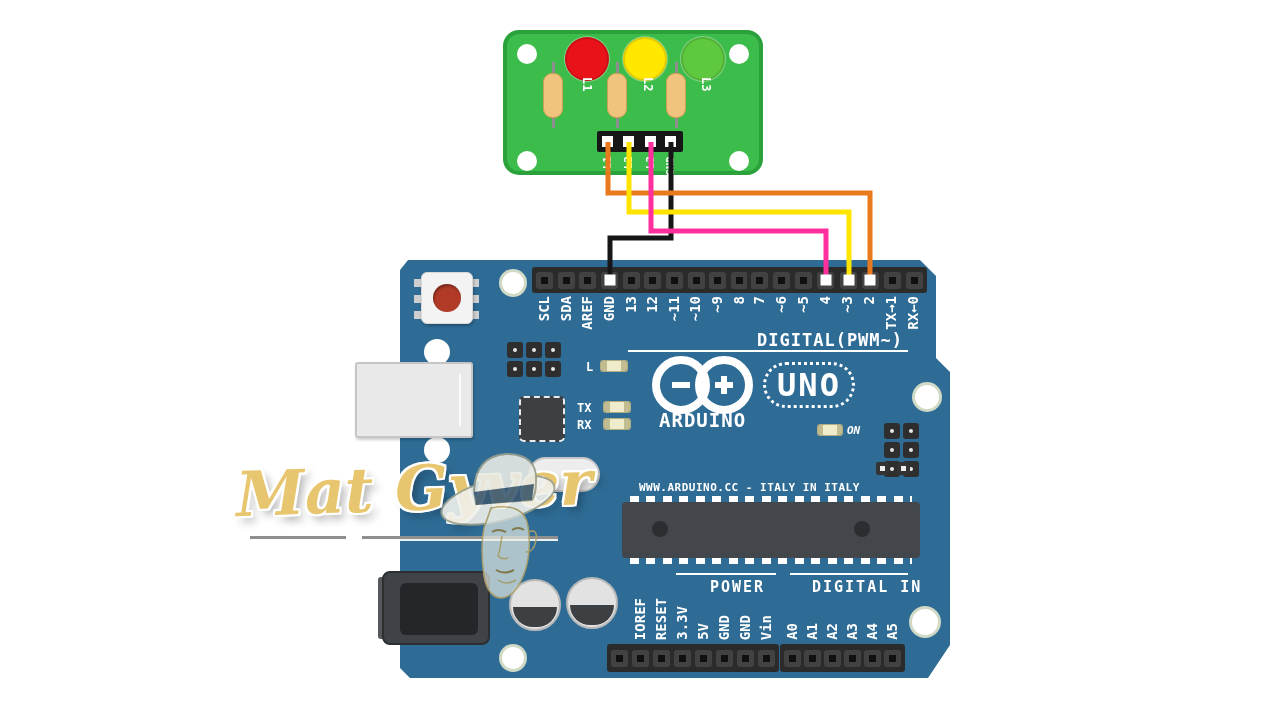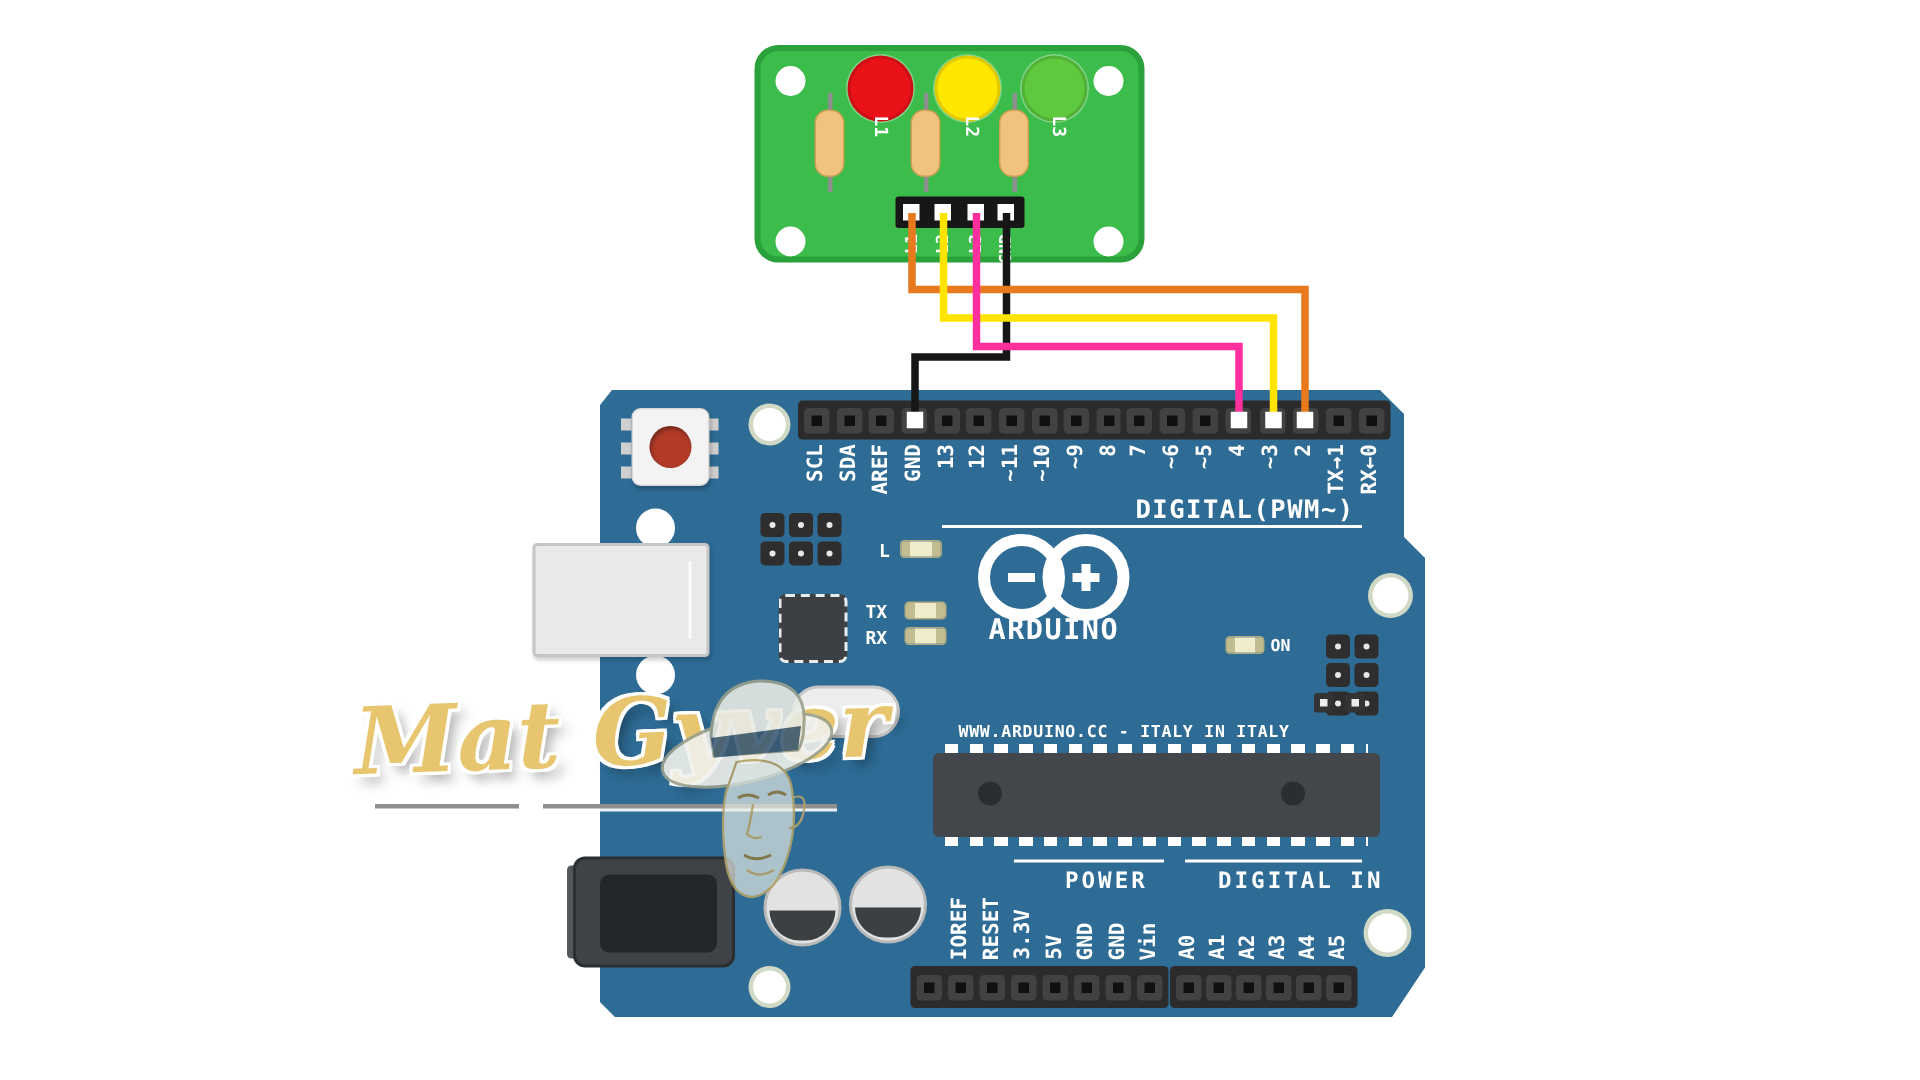--- a/index.html
+++ b/index.html
@@ -204,22 +204,25 @@
   <div class="spill" style="left:604px;top:402px;"></div>
   <div class="btxt" style="left:577px;top:418px;font-size:12px;text-align:right;">RX</div>
   <div class="spill" style="left:604px;top:419px;"></div>
 
   <div class="ring" style="left:652px;top:356px;"></div>
   <div class="ring" style="left:695px;top:356px;"></div>
   <div class="bar" style="left:672px;top:382px;width:18px;height:6px;"></div>
   <div class="bar" style="left:715px;top:382px;width:18px;height:6px;"></div>
   <div class="bar" style="left:721px;top:376px;width:6px;height:18px;"></div>
   <div class="btxt" style="left:659px;top:409px;font-size:19px;letter-spacing:1px;">ARDUINO</div>
+  <div class="unobox">
+    <span class="btxt" style="position:static;font-size:32px;letter-spacing:2px;">UNO</span>
+  </div>
   <div class="spill" style="left:818px;top:425px;width:24px;"></div>
-  <div class="btxt" style="left:847px;top:424px;font-size:11px;">ON</div>
+  <div class="btxt" style="left:847px;top:424px;font-size:11px;font-style:italic;">ON</div>
 
   <div class="icsp" style="left:507px;top:342px;grid-template-columns:repeat(3,16px);">
       <div class="dp"></div>
       <div class="dp"></div>
       <div class="dp"></div>
       <div class="dp"></div>
       <div class="dp"></div>
       <div class="dp"></div>
     </div>
   <div class="abs" style="left:519px;top:396px;width:46px;height:46px;background:#3c4043;border:2px dashed #e8ecef;border-radius:5px;box-sizing:border-box;z-index:15;"></div>

